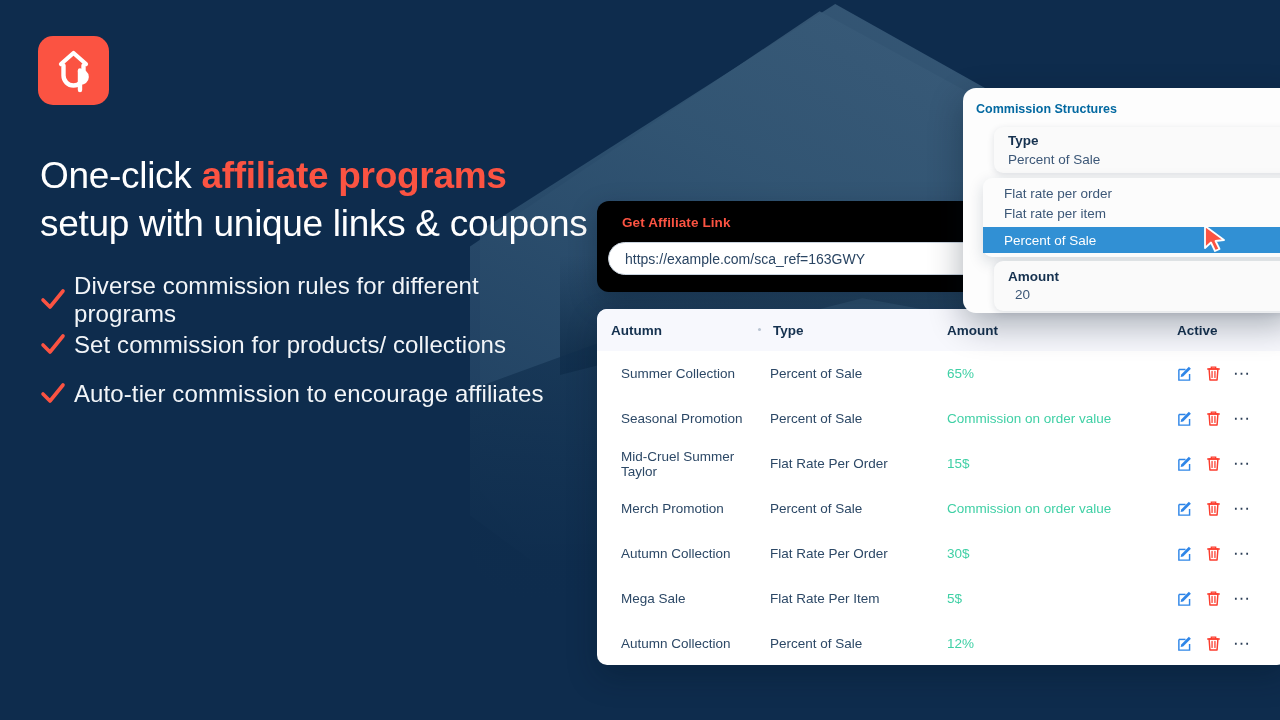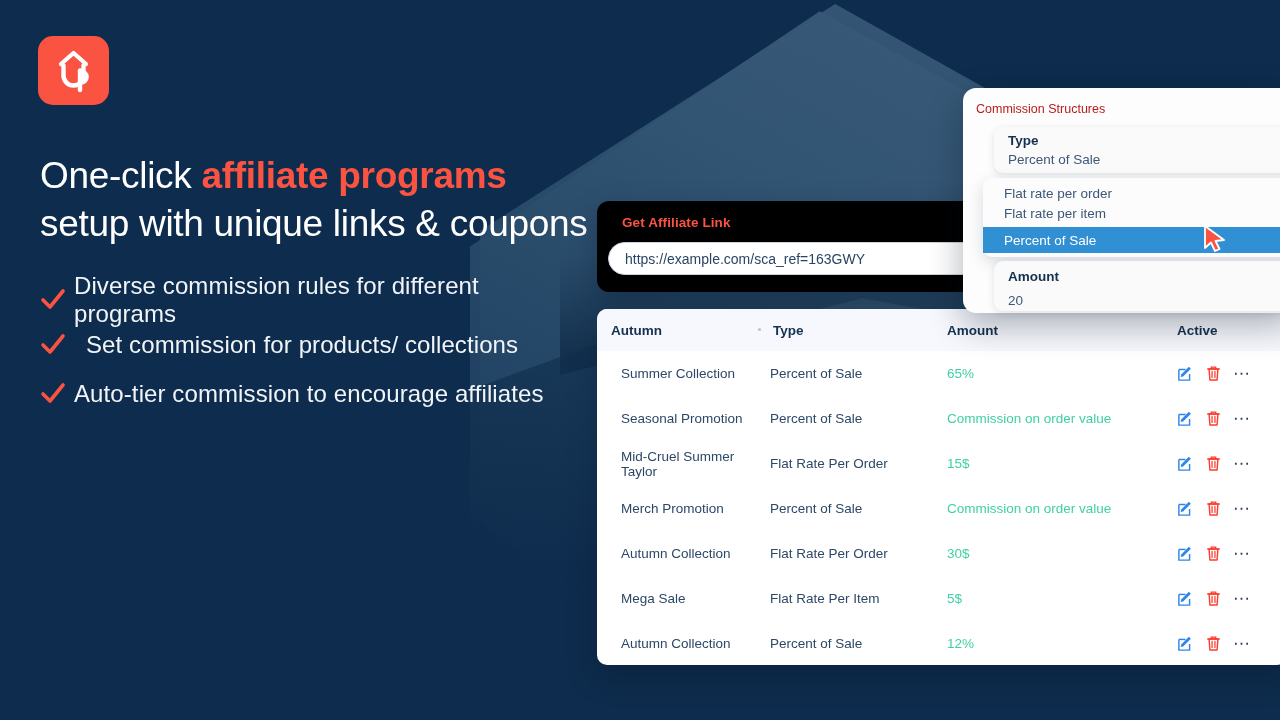--- a/index.html
+++ b/index.html
@@ -61,21 +61,21 @@
   }
   .headline .accent{ color:#fb5342; font-weight:700; }
 
   
   .bullets{ position:absolute; left:40px; top:277px; width:540px; }
   .bullet{ display:flex; align-items:center; height:45px; margin-bottom:0px; }
   .bullet + .bullet{ margin-top:0px; }
   .bullet .tick{ width:26px; height:24px; flex:0 0 26px; margin-right:8px; }
   .bullet .btxt{ color:#f2f5f8; font-size:24px; letter-spacing:.1px; }
   .b0{ position:absolute; top:0; }
-  .b1{ position:absolute; top:45px;gap:12px; }
+  .b1{ position:absolute; top:45px; }
   .b2{ position:absolute; top:94px; }
 
   
   .card-link{
     position:absolute; left:597px; top:201px; width:560px; height:91px;
     background:#000000; border-radius:12px 12px 12px 12px;
     box-shadow:0 10px 28px rgba(3,17,33,.30);
     padding-left:12px;
   }
   .card-link .ttl{
@@ -119,33 +119,33 @@
 
   
   .panel{
     position:absolute; left:963px; top:88px; width:330px; height:225px;
     background:#fdfdfd; border-radius:13px 0 0 13px;
     box-shadow:0 12px 34px rgba(3,17,33,.33);
     overflow:visible;
   }
   .panel .ptitle{
     position:absolute; left:13px; top:14px;
-    color:#b91c1c; font-size:12.5px; font-weight:400;
+    color:#0369a1; font-size:12.5px; font-weight:700;
   }
   .field{
     position:absolute; left:31px; width:320px;
     background:#fafafa; border-radius:9px 0 0 9px;
     box-shadow:0 2px 7px rgba(20,40,65,.13);
   }
   .f-type{ top:39px; height:46px; }
   .f-amount{ top:173px; height:50px; }
   .f-label{ position:absolute; left:14px; top:6px; font-size:13.5px; font-weight:700; color:#15314f; }
   .f-value{ position:absolute; left:14px; top:25px; font-size:13.5px; color:#3c5777; }
   .f-amount .f-label{ top:8px; }
-  .f-amount .f-value{ top:32px; }
+  .f-amount .f-value{ top:26px;margin-left:7px; }
 
   .dropdown{
     position:absolute; left:20px; top:90px; width:332px;
     background:#fcfcfc; border-radius:9px 0 0 9px;
     box-shadow:0 5px 15px rgba(20,40,65,.17);
     padding:5px 0 4px 0;
   }
   .opt{
     height:20px; display:flex; align-items:center;
     padding-left:21px; font-size:13.5px; color:#3c5777;

